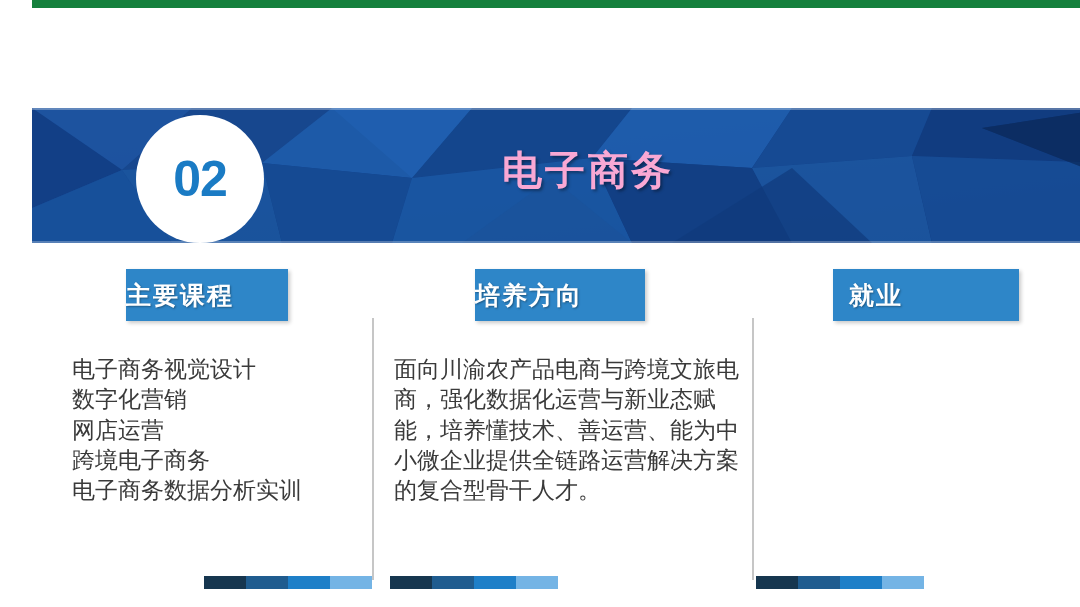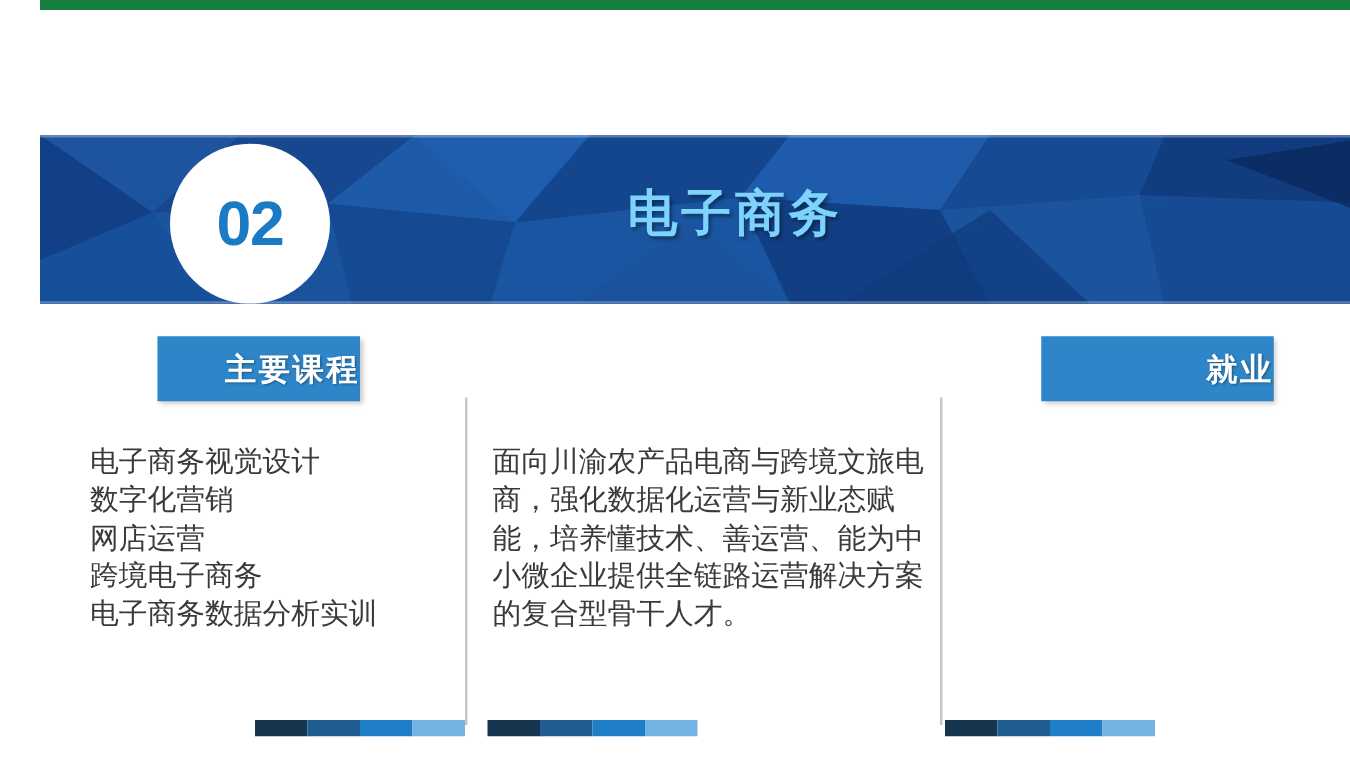--- a/index.html
+++ b/index.html
@@ -99,21 +99,21 @@
     text-shadow: 2px 2px 3px rgba(0,0,0,0.35);
     white-space: nowrap;
   }
 
   
   .col-tab {
     position: absolute;
     background: #2e86c8;
     display: flex;
     align-items: center;
-    justify-content: flex-end;
+    justify-content: flex-start;
     height: 52px;
     box-shadow: 2px 2px 4px rgba(0,0,0,0.22);
     font-family: Liberation Mono, monospace;
   }
   .col-tab .tab-label {
     font-size: 25px;
     font-weight: bold;
     color: #ffffff;
     letter-spacing: 2px;
     text-shadow: 1px 1px 2px rgba(0,0,0,0.35);
@@ -201,25 +201,28 @@
       <polygon points="950,20 1078,0 1078,70" fill="#0d3madd" opacity="0.35"></polygon>
       <polygon points="950,20 1078,0 1078,70" fill="#0d3678" opacity="0.45"></polygon>
     </svg>
     <div id="banner-topline"></div>
     <div id="banner-botline"></div>
 
     <div id="number-circle">
       <span class="num" style="color: rgb(26, 123, 196);">02</span>
     </div>
 
-    <div id="banner-title" style="color: #7dd3fc;">电子商务</div>
+    <div id="banner-title" style="color: #f9a8d4;">电子商务</div>
   </div>
 
   <div class="col-tab" id="tab-0" style="background: rgb(46, 134, 200);">
     <span class="tab-label">主要课程</span>
+  </div>
+  <div class="col-tab" id="tab-1" style="background: rgb(46, 134, 200);">
+    <span class="tab-label">培养方向</span>
   </div>
   <div class="col-tab" id="tab-2" style="background: rgb(46, 134, 200); padding-left: 16px;">
     <span class="tab-label">就业</span>
   </div>
 
   <div class="col-body" id="body-0">电子商务视觉设计
 数字化营销
 网店运营
 跨境电子商务
 电子商务数据分析实训</div>

